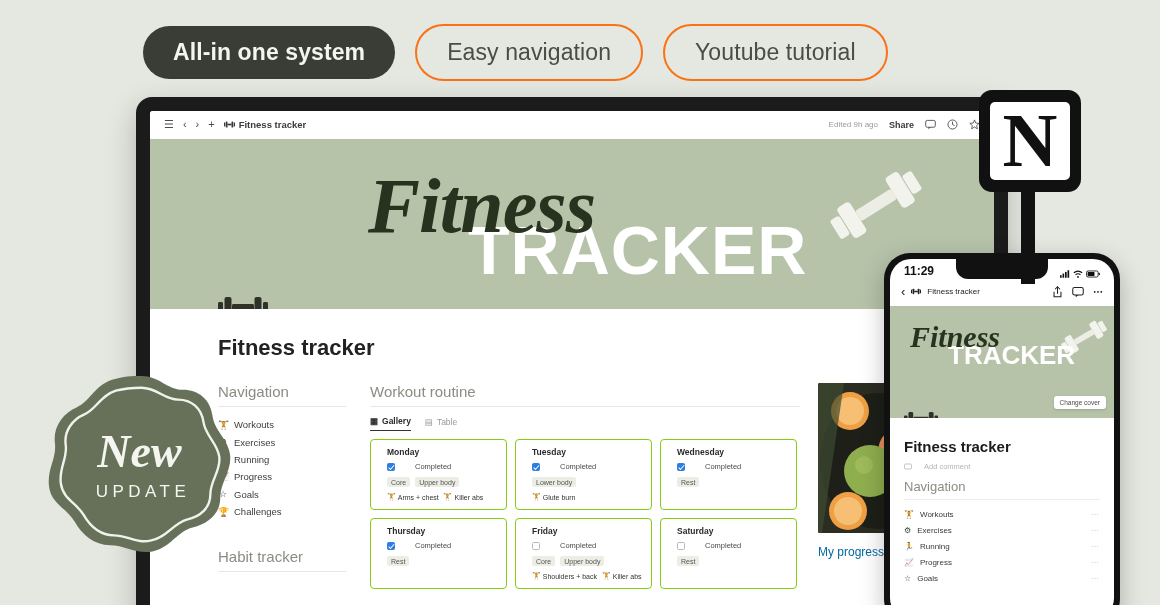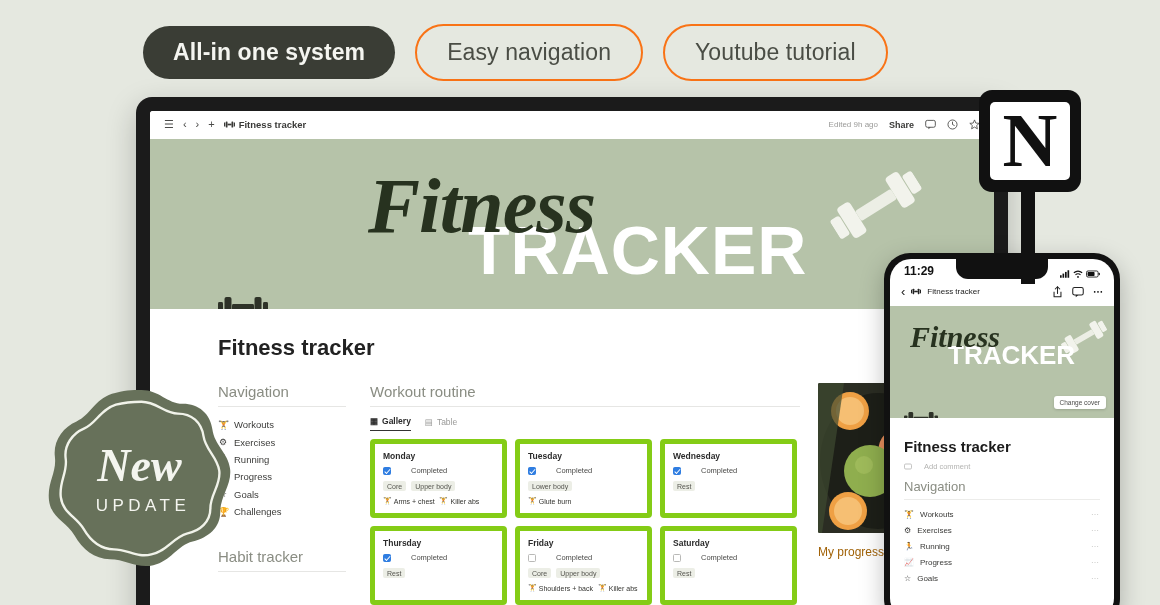--- a/index.html
+++ b/index.html
@@ -102,41 +102,41 @@
     font-size:9.5px; color:#3c3c3a; padding:3.2px 0;
   }
   .nav-item .ico { font-size:9px; width:10px; text-align:center; }
 
   .view-tabs { display:flex; gap:14px; margin-top:9px; margin-bottom:8px; }
   .vtab { font-size:8.5px; color:#9a9a98; display:flex; gap:4px; align-items:center; padding-bottom:4px; }
   .vtab.active { color:#2b2b2b; font-weight:700; border-bottom:1.6px solid #333; }
 
   .cards { display:flex; flex-wrap:wrap; gap:8px; }
   .card {
-    width:137px; border:5px solid #84cc16; border-radius:4px;
-    padding:7px 8px 8px 8px; background:#fff;
+    width:137px; border:1px solid #84cc16; border-radius:4px;
+    padding:7px 8px 8px 16px; background:#fff;
   }
   .card-day { font-size:8.5px; font-weight:700; color:#2b2b2b; margin-bottom:5px; }
   .card-check { display:flex; align-items:center; gap:20px; font-size:7.5px; color:#4a4a48; margin-bottom:6px;}
   .cb { width:8px; height:8px; border-radius:1.5px; border:1.2px solid #b9b9b7; display:inline-block; }
   .cb.on { background:#2f7de1; border-color:#2f7de1; position:relative; }
   .cb.on:after {
     content:""; position:absolute; left:2.3px; top:.6px; width:2.4px; height:4.6px;
     border:solid #fff; border-width:0 1.2px 1.2px 0; transform:rotate(42deg);
   }
   .tags { display:flex; gap:5px; margin-bottom:6px; flex-wrap:wrap; }
   .tag { font-size:7px; color:#55554f; background:#eceee6; border-radius:2px; padding:1.5px 4px; }
   .links { display:flex; gap:5px; flex-wrap:wrap; font-size:7px; color:#33332f; align-items:center;}
   .links .lk { display:flex; gap:2px; align-items:center; }
 
   .photo {
     width:122px; height:150px; border-radius:2px; overflow:hidden; position:relative;
     background:#2a2c22;
   }
-  .my-progress { font-size:12px; color:#a16207; margin-top:12px; }
+  .my-progress { font-size:12px; color:#0369a1; margin-top:12px; }
 
   
   .phone {
     position:absolute; left:884px; top:253px;
     width:236px; height:372px;
     background:#111; border-radius:26px; padding:6px;
     box-shadow: 0 8px 24px rgba(0,0,0,.25);
   }
   .phone-screen {
     width:100%; height:100%; background:#fff; border-radius:21px; overflow:hidden; position:relative;
@@ -173,21 +173,21 @@
   .p-comment { font-size:7.5px; color:#b4b4b2; display:flex; gap:12px; align-items:center; margin-bottom:8px;}
   .p-sec { font-size:13px; color:#8a8d83; margin-bottom:5px; }
   .p-rule { height:1px; background:#ececea; margin-bottom:7px; }
   .p-item { display:flex; align-items:center; gap:6px; font-size:8px; color:#3a3a38; padding:3.4px 0; }
   .p-item .dots { margin-left:auto; color:#c9c9c7; letter-spacing:1px; font-size:8px; }
 
   
   .notion-logo { position:absolute; left:977px; top:88px; z-index:30; }
 
   
-  .badge { position:absolute; left:43px; top:386px; z-index:30; }
+  .badge { position:absolute; left:43px; top:372px; z-index:30; }
   .badge-new {
     position:absolute; left:0; top:0; width:197px; height:187px;
     display:flex; flex-direction:column; align-items:center; justify-content:center;
     pointer-events:none;
   }
   .badge-new .bn {
     font-family:"Liberation Serif", serif; font-style:italic; font-weight:700;
     font-size:46px; color:#f4f5ef; line-height:1; margin-bottom:7px; margin-left:-4px;
   }
   .badge-new .bu {

